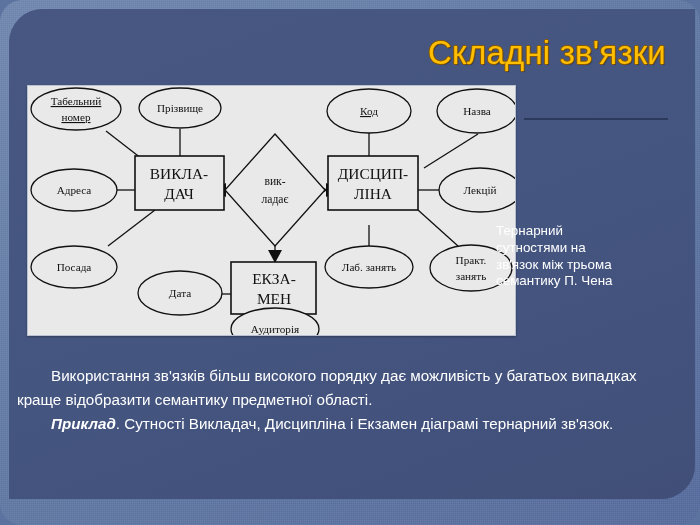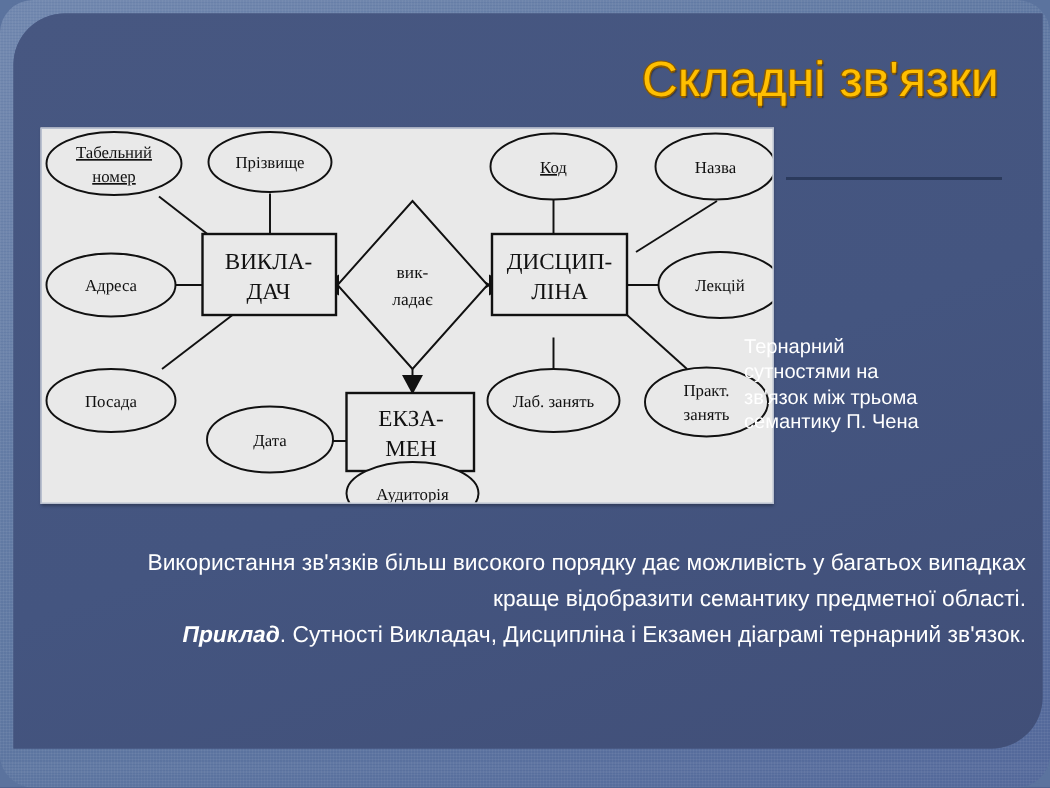--- a/index.html
+++ b/index.html
@@ -101,27 +101,26 @@
     text-align: left;
     color: #ffffff;
     font-size: 13.4px;
     line-height: 16.8px;
     margin-top: 30px;
   }
 
   
   #body-text {
     position: absolute;
-    left: 27px;
+    left: 8px;
     top: 355px;
     width: 648px;
     color: #ffffff;
     font-size: 15.2px;
     line-height: 24px;
-    text-align: right;
   }
   #body-text p { margin: 0; }
   .indent { text-indent: 34px; }
   .bold { font-weight: bold; font-style: italic; }
 
   
   .ertext {
     font-family: "Liberation Serif", serif;
     fill: #111111;
   }

